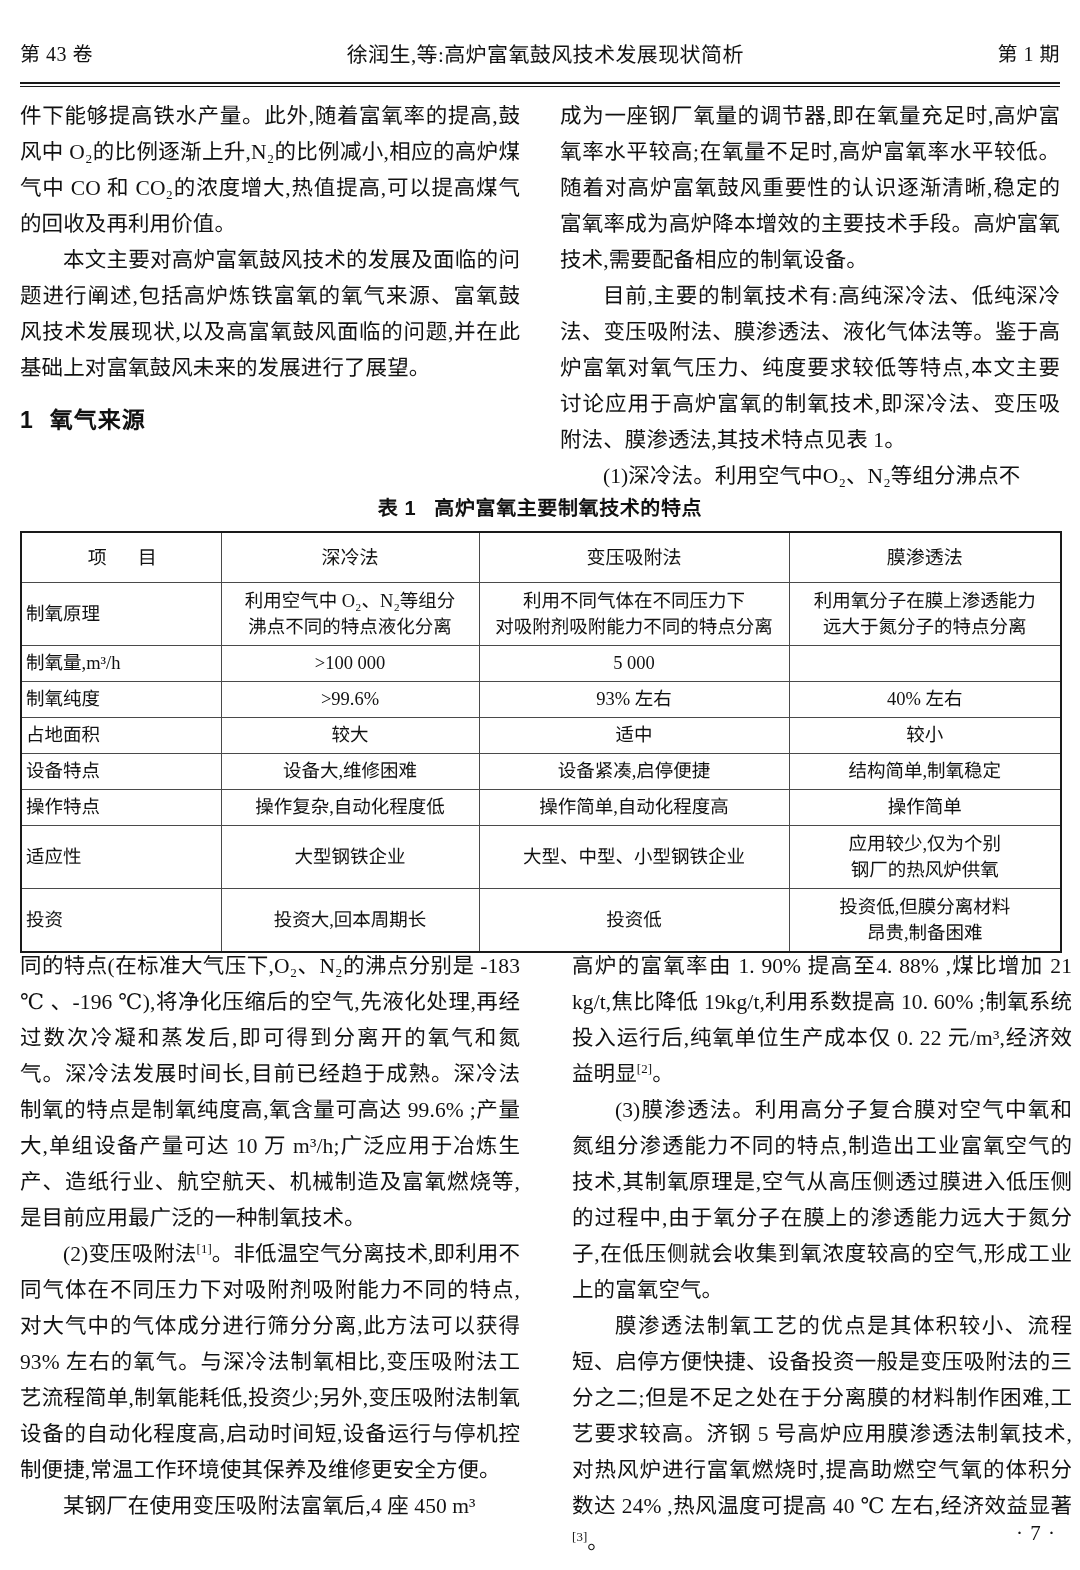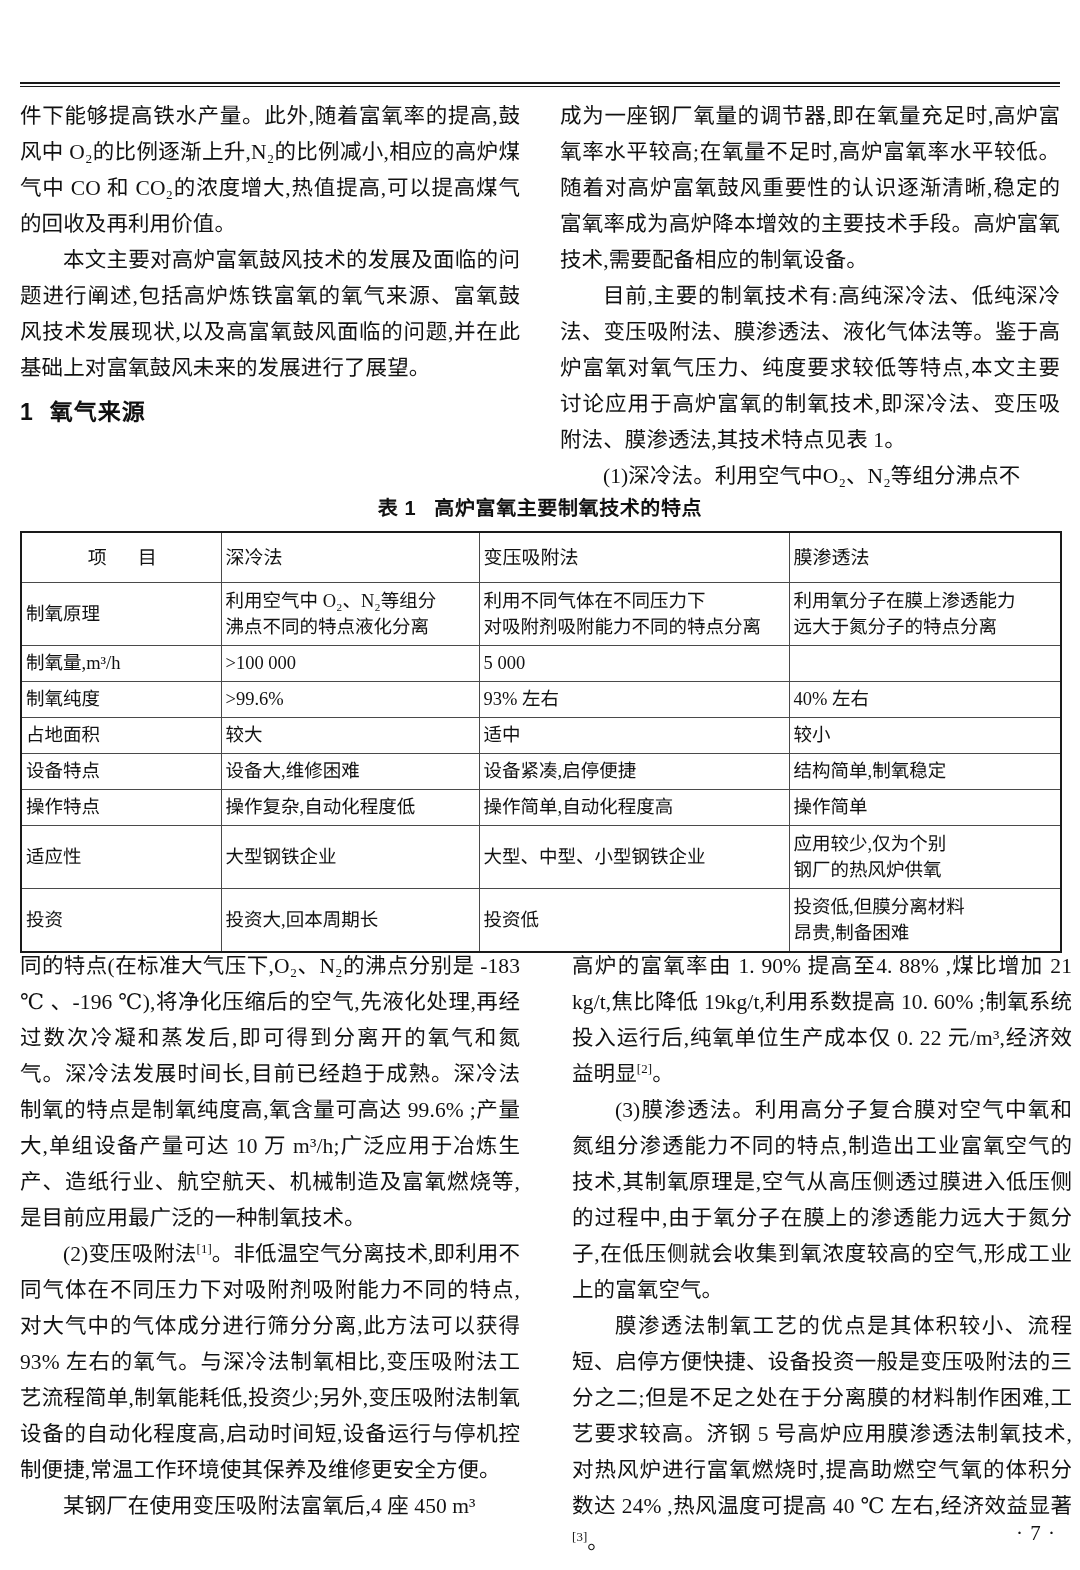--- a/index.html
+++ b/index.html
@@ -80,21 +80,21 @@
   .bot-right  { top: 948px; height: 600px; margin-left: 12px; }
 
   p {
     margin: 0;
     text-indent: 2em;
     text-align: justify;
   }
   p.noindent { text-indent: 0; }
 
   h2.section-head {
-    margin: 6px 0 2px 0;
+    margin: 14px 0 2px 0;
     font-size: 23px;
     font-weight: bold;
     font-family: "Liberation Sans", "DejaVu Sans", sans-serif;
     letter-spacing: 1px;
     text-indent: 0;
     line-height: 40px;
   }
   h2.section-head .num { margin-right: 16px; }
 
   sub, sup {
@@ -122,21 +122,21 @@
 
   table.tbl {
     border-collapse: collapse;
     width: 1040px;
     table-layout: fixed;
     font-size: 18.5px;
     line-height: 25px;
   }
   table.tbl td {
     border: 1px solid #4a4a4a;
-    text-align: left;
+    text-align: center;
     vertical-align: middle;
     padding: 5px 4px;
   }
   table.tbl tr.hdr td {
     padding: 12px 4px;
     font-size: 19px;
   }
   table.tbl td.rowhead {
     text-align: left;
   }
@@ -164,20 +164,25 @@
     bottom: 24px;
     font-size: 21px;
     letter-spacing: 1px;
   }
 </style>
 </head>
 <body>
 
 <div class="page">
 
+  <div class="running-head">
+    <span class="rh-left">第 43 卷</span>
+    <span class="rh-center">徐润生,等:高炉富氧鼓风技术发展现状简析</span>
+    <span class="rh-right">第 1 期</span>
+  </div>
   <div class="head-rule"></div>
 
   <div class="col col-left top-left">
     <p class="noindent"><span>件下能够提高铁水产量。此外,随着富氧率的提高,鼓风中 O₂的比例逐渐上升,N₂的比例减小,相应的高炉煤气中 CO 和 CO₂的浓度增大,热值提高,可以提高煤气的回收及再利用价值。</span></p>
     <p><span>本文主要对高炉富氧鼓风技术的发展及面临的问题进行阐述,包括高炉炼铁富氧的氧气来源、富氧鼓风技术发展现状,以及高富氧鼓风面临的问题,并在此基础上对富氧鼓风未来的发展进行了展望。</span></p>
     <h2 class="section-head">
       <span class="num">1</span><span>氧气来源</span>
     </h2>
   </div>
 

